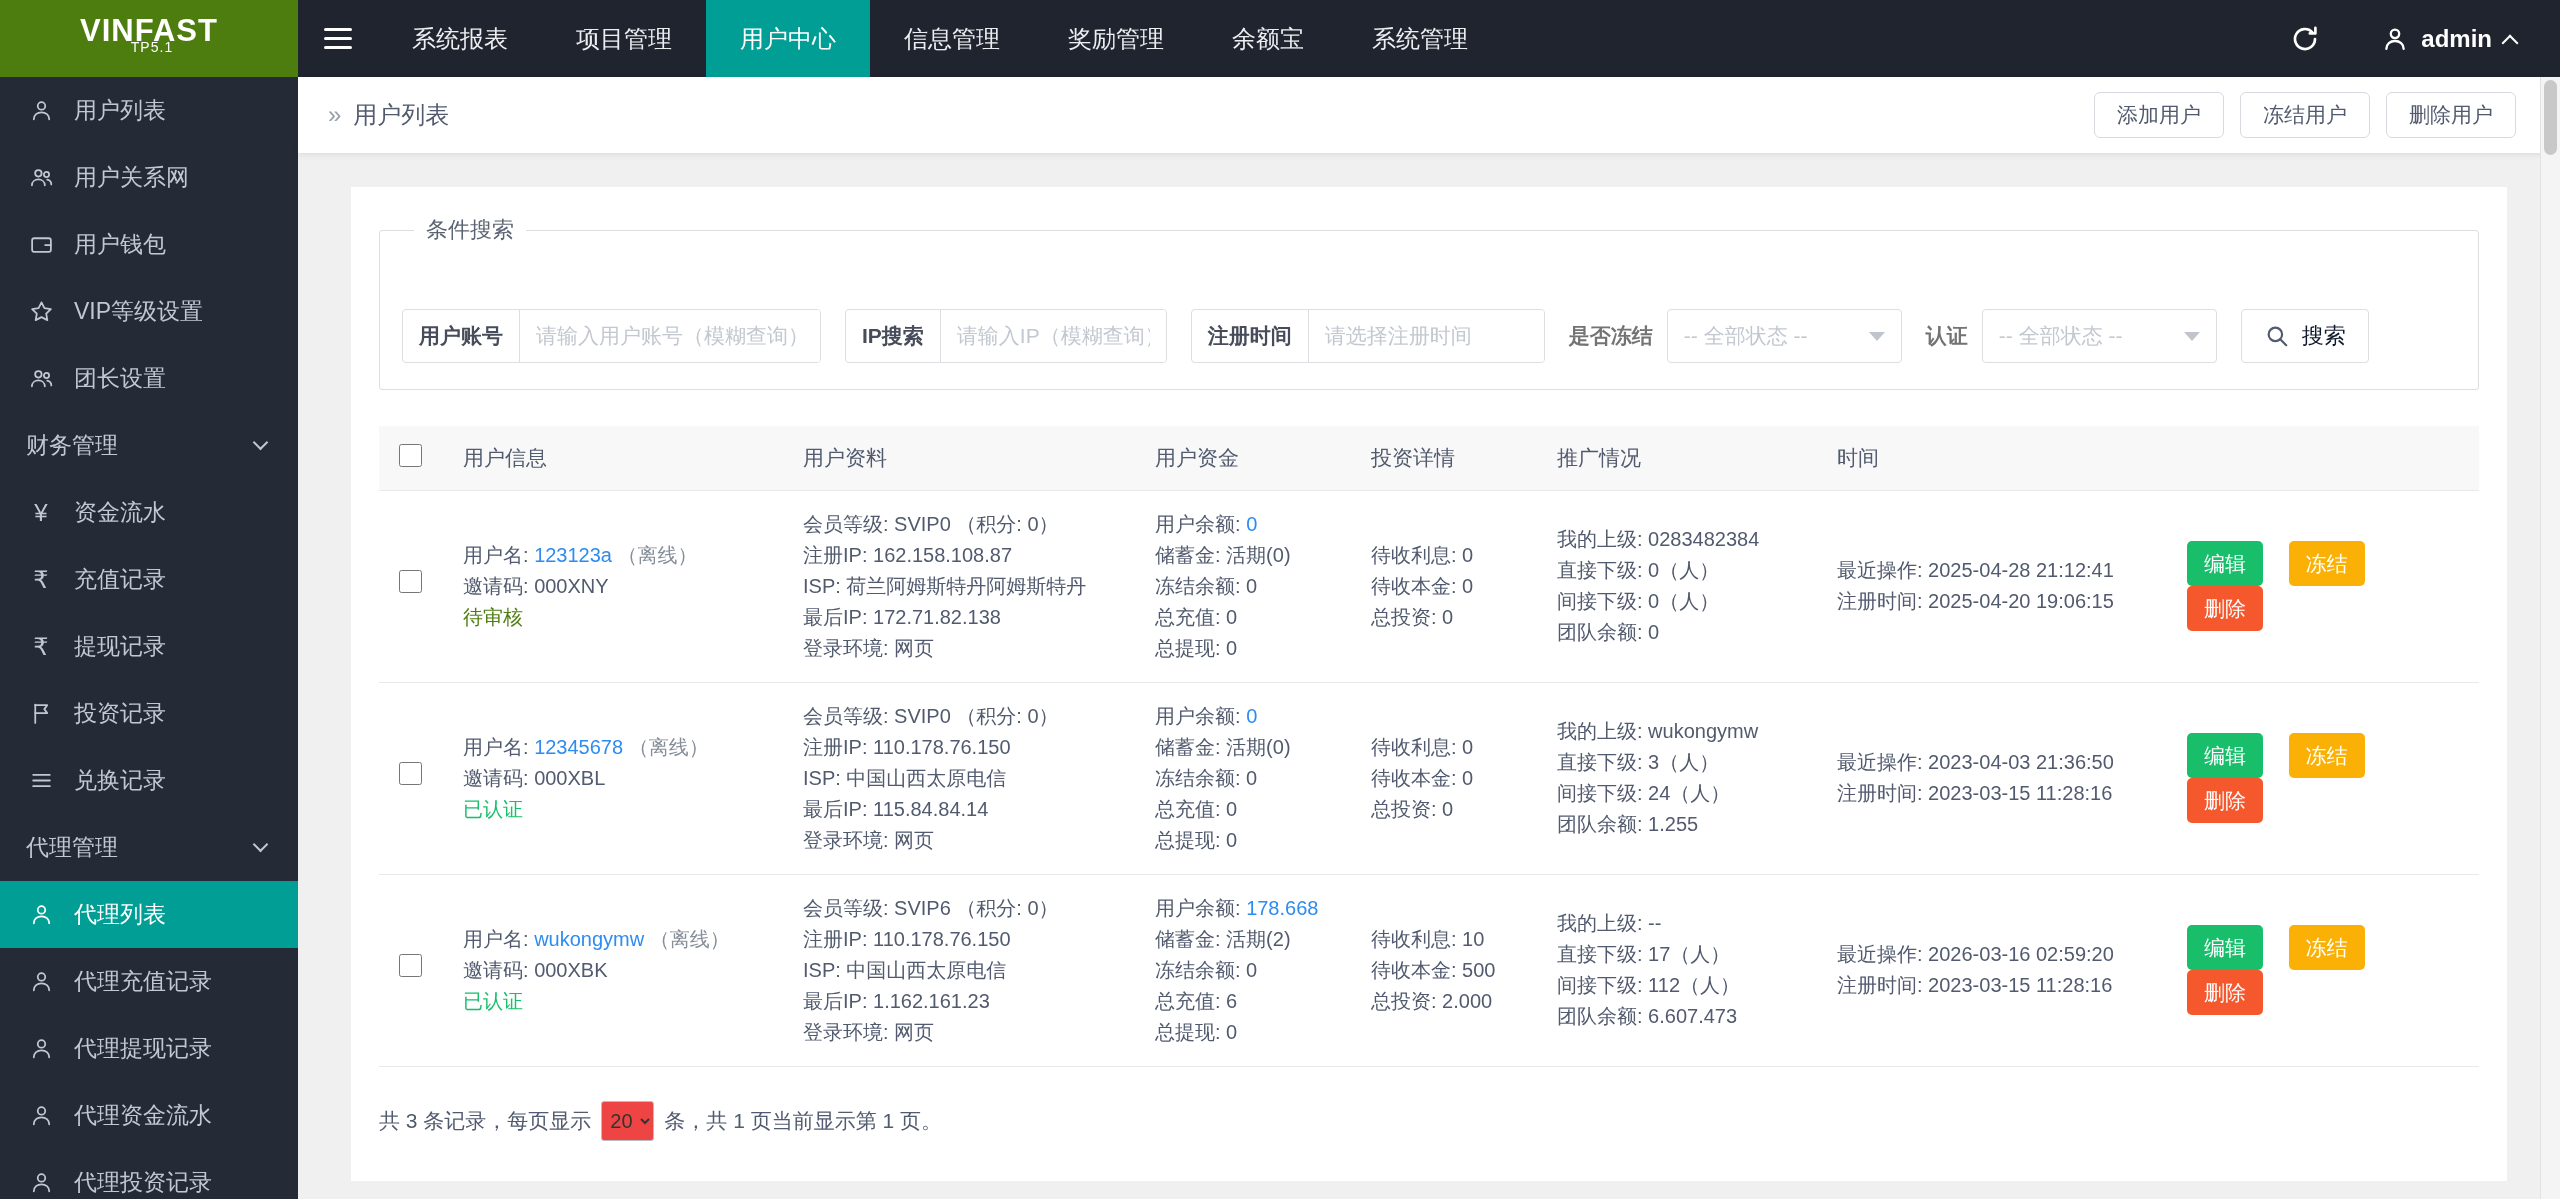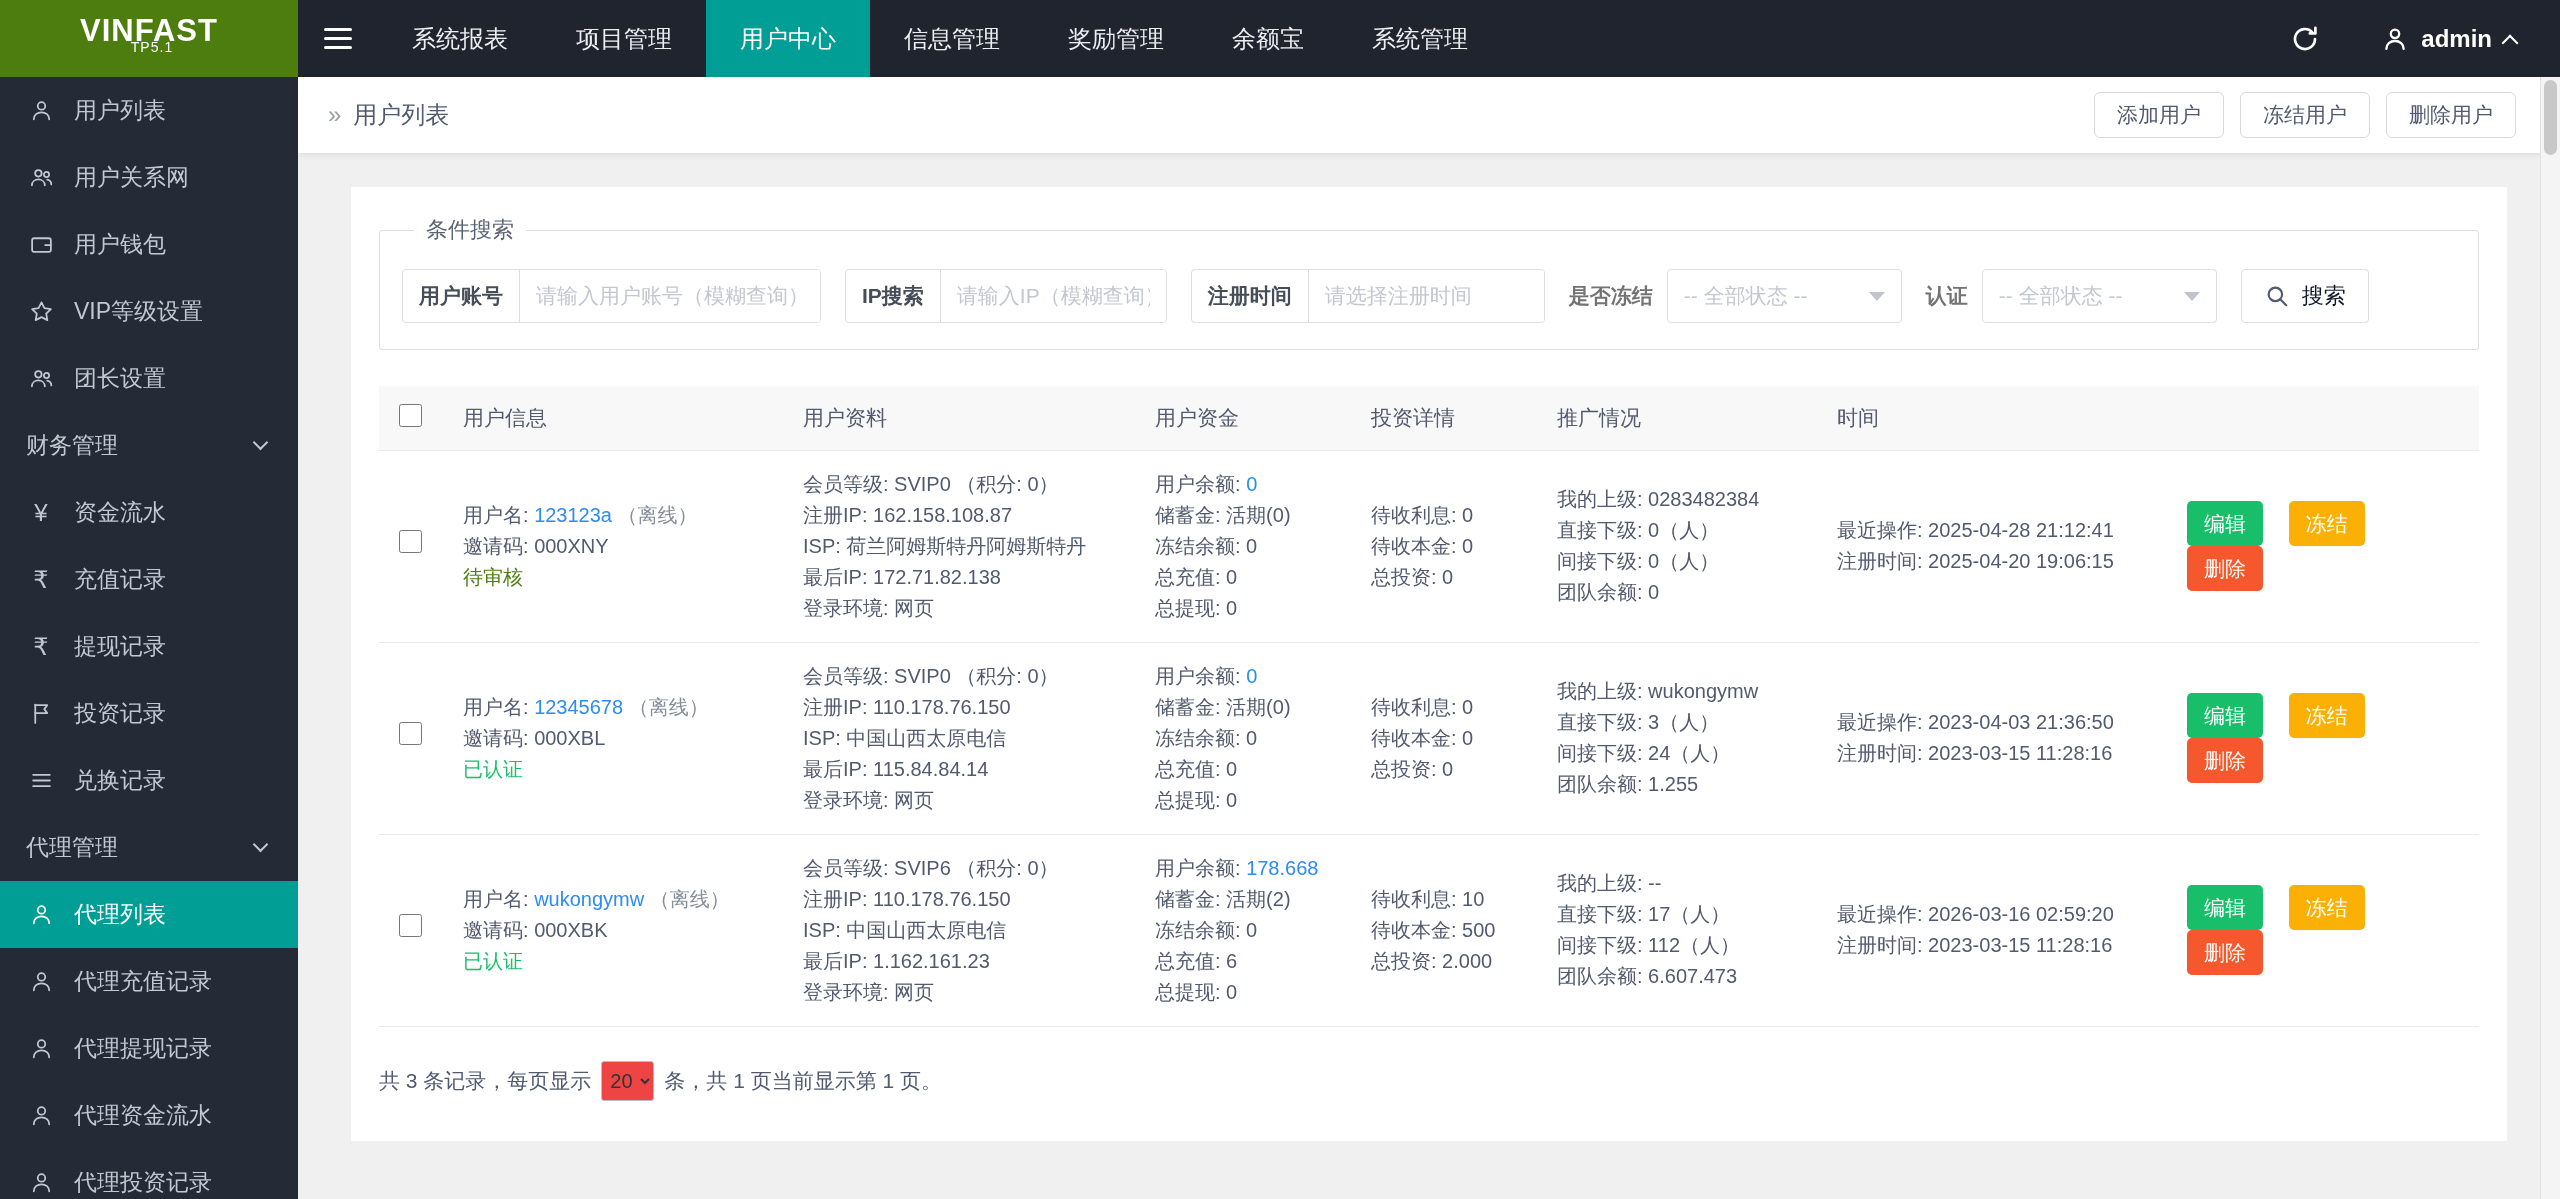--- a/index.html
+++ b/index.html
@@ -39,21 +39,21 @@
   .crumb-bar { height:76px; background:#fff; display:flex; align-items:center; padding:0 44px 0 30px; box-shadow:0 2px 6px rgba(0,0,0,.08); position:relative; z-index:2; }
   .crumb { font-size:24px; color:#515a6e; display:flex; align-items:center; gap:12px; }
   .crumb .arrow { color:#9aa0aa; }
   .page-actions { margin-left:auto; display:flex; gap:16px; }
   .pa-btn { height:46px; padding:0 22px; background:#fff; border:1px solid #d7dade; border-radius:6px; font-size:21px; color:#515a6e; cursor:pointer; font-family:inherit; }
 
   
   .card { margin:34px 53px 0; background:#fff; padding:28px 28px 40px; }
   fieldset.search-fs { border:1px solid #dcdee2; border-radius:3px; padding:24px 22px 26px; }
   fieldset.search-fs legend { font-size:22px; color:#5b6472; padding:0 12px; margin-left:12px; }
-  .search-row { display:flex; align-items:center; gap:24px; }
+  .search-row { display:flex; align-items:center; gap:24px;margin-top:40px; }
   .igroup { display:flex; height:54px; border:1px solid #dcdee2; border-radius:4px; background:#fff; overflow:hidden; flex-shrink:0; }
   .glabel { display:flex; align-items:center; padding:0 16px; font-size:21px; color:#464c59; font-weight:700; border-right:1px solid #dcdee2; white-space:nowrap; }
   .igroup input { border:0; outline:0; padding:0 16px; font-size:21px; color:#515a6e; font-family:inherit; }
   .w-acct { width:300px; } .w-ip { width:225px; } .w-time { width:235px; }
   ::placeholder { color:#c3c7cf; opacity:1; }
   .plain { display:flex; align-items:center; gap:14px; flex-shrink:0; }
   .plabel { font-size:21px; color:#737373; font-weight:700; white-space:nowrap; }
   .fake-select { width:235px; height:54px; border:1px solid #dcdee2; border-radius:4px; background:#fff; display:flex; align-items:center; justify-content:space-between; padding:0 16px; cursor:pointer; }
   .sel-text { font-size:21px; color:#c3c7cf; }
   .tri { width:0; height:0; border-left:8px solid transparent; border-right:8px solid transparent; border-top:9px solid #c0c4cc; }

